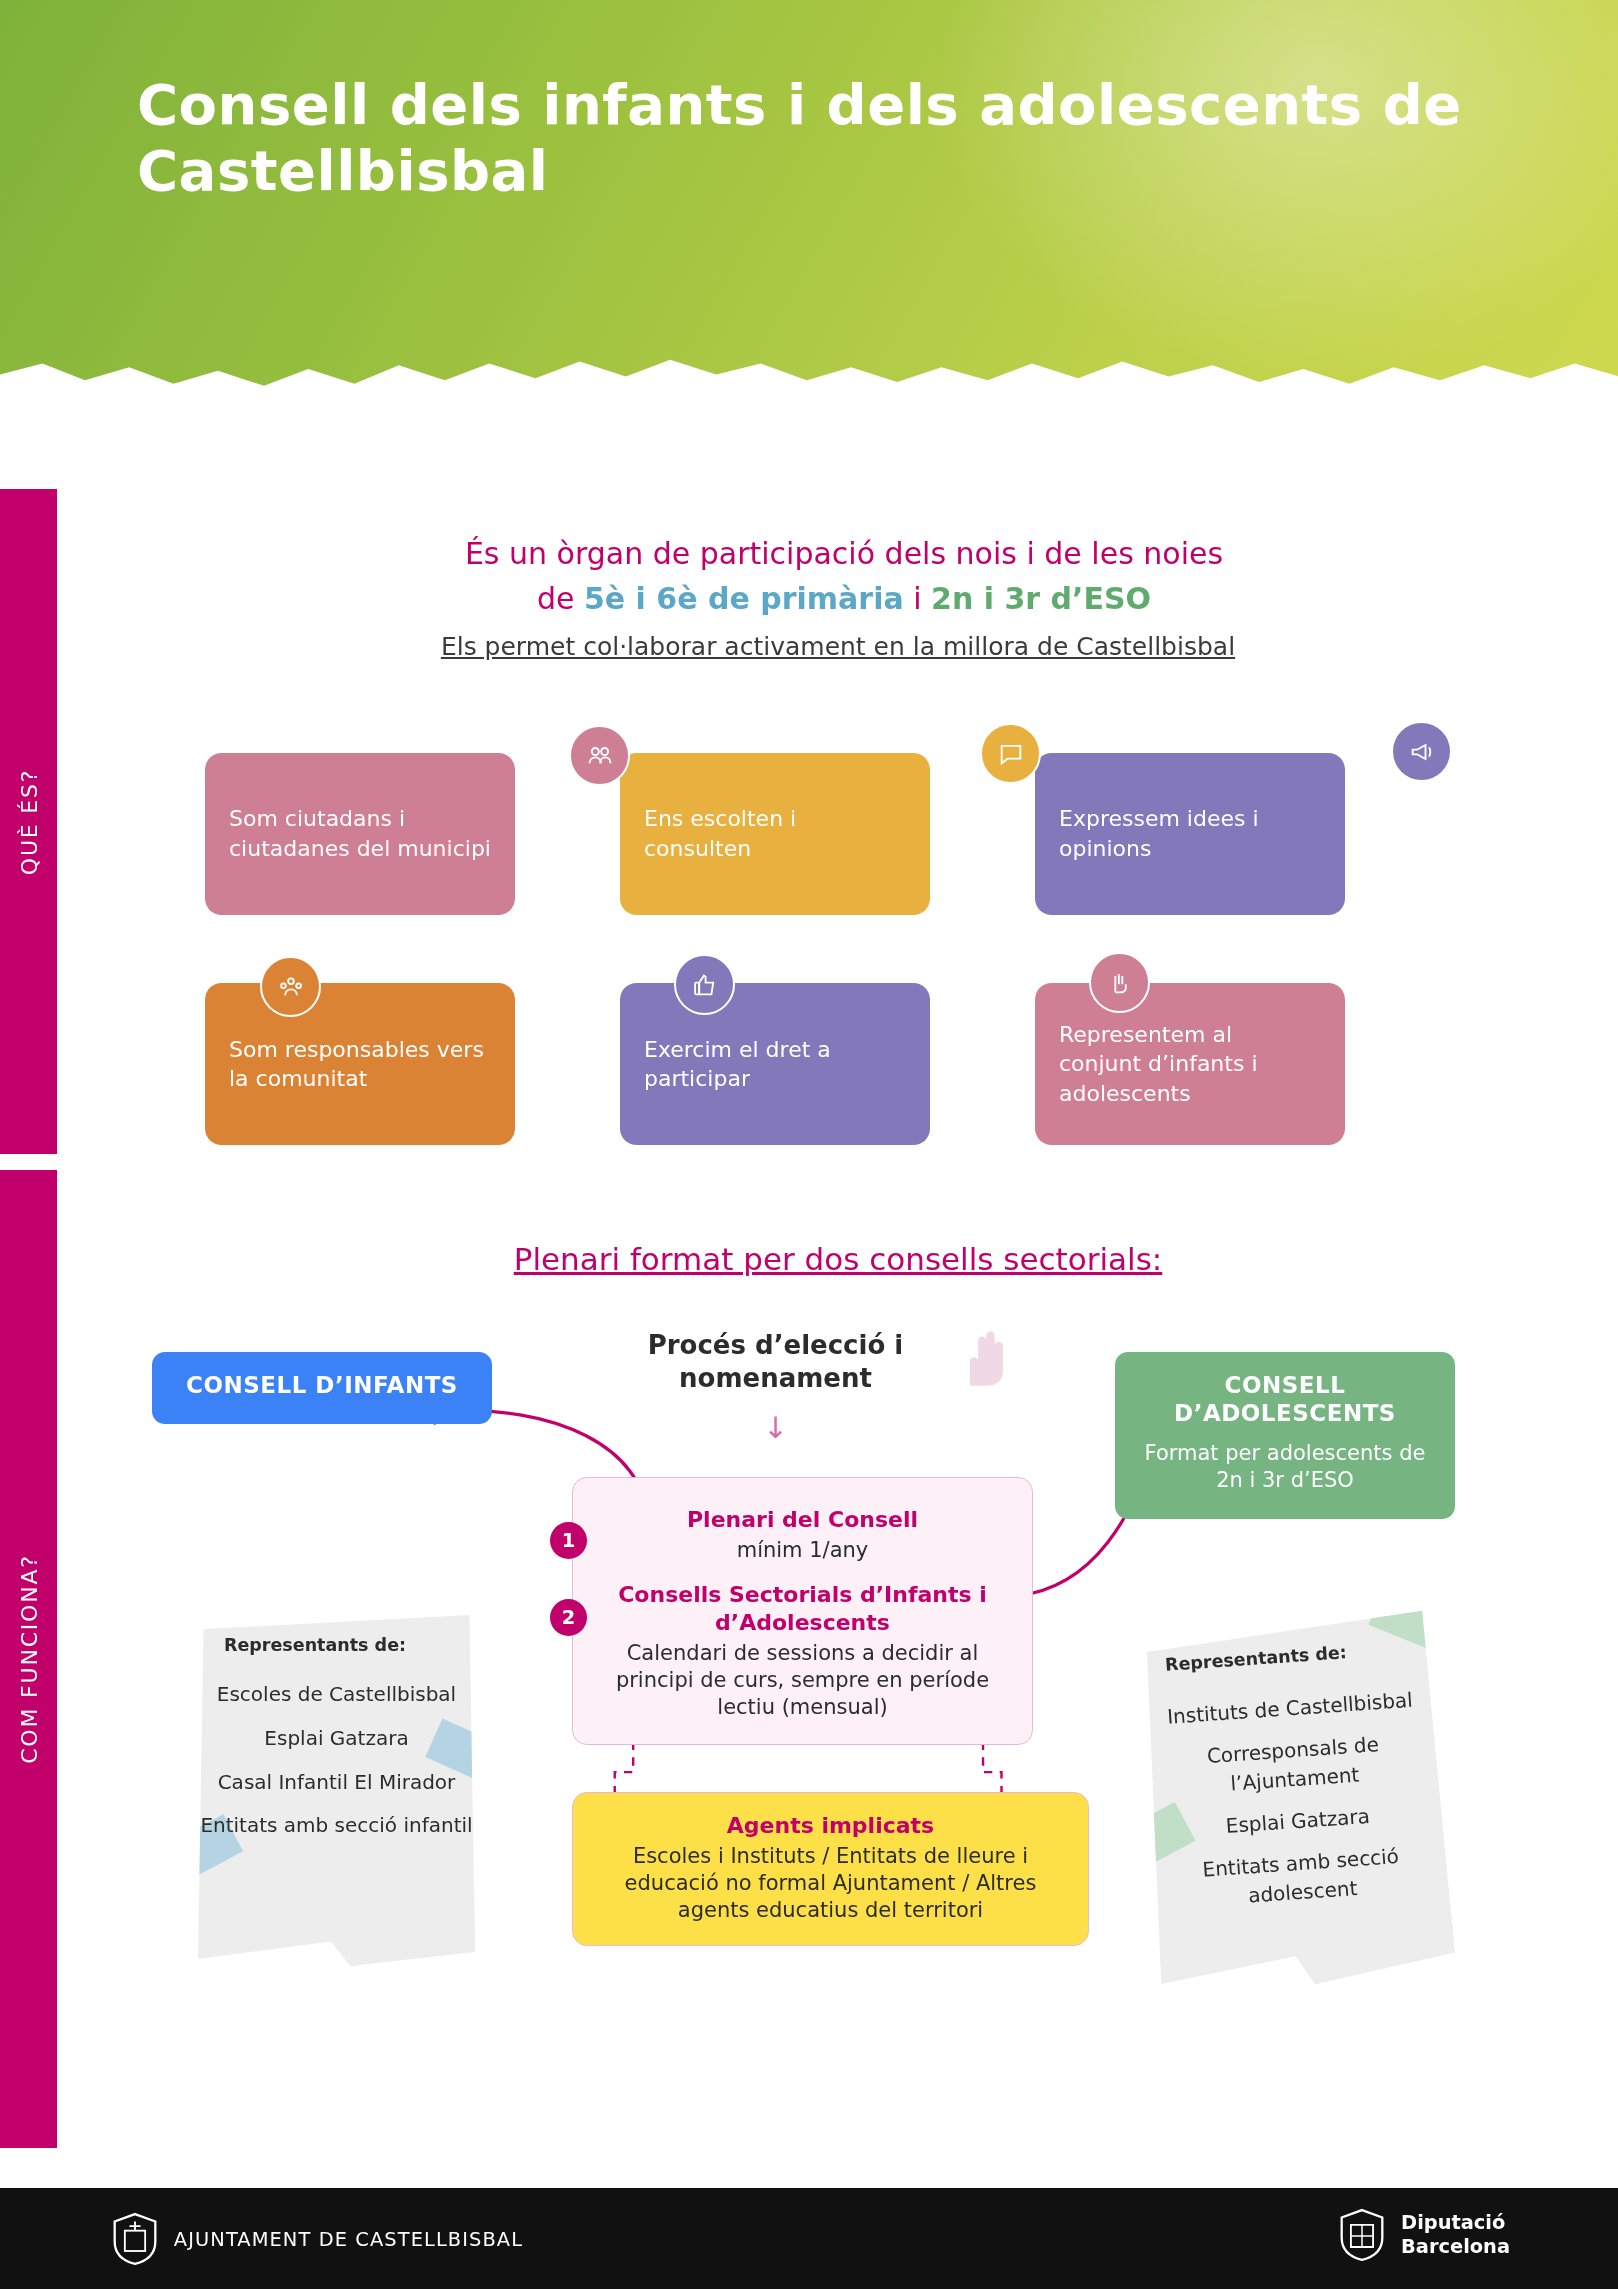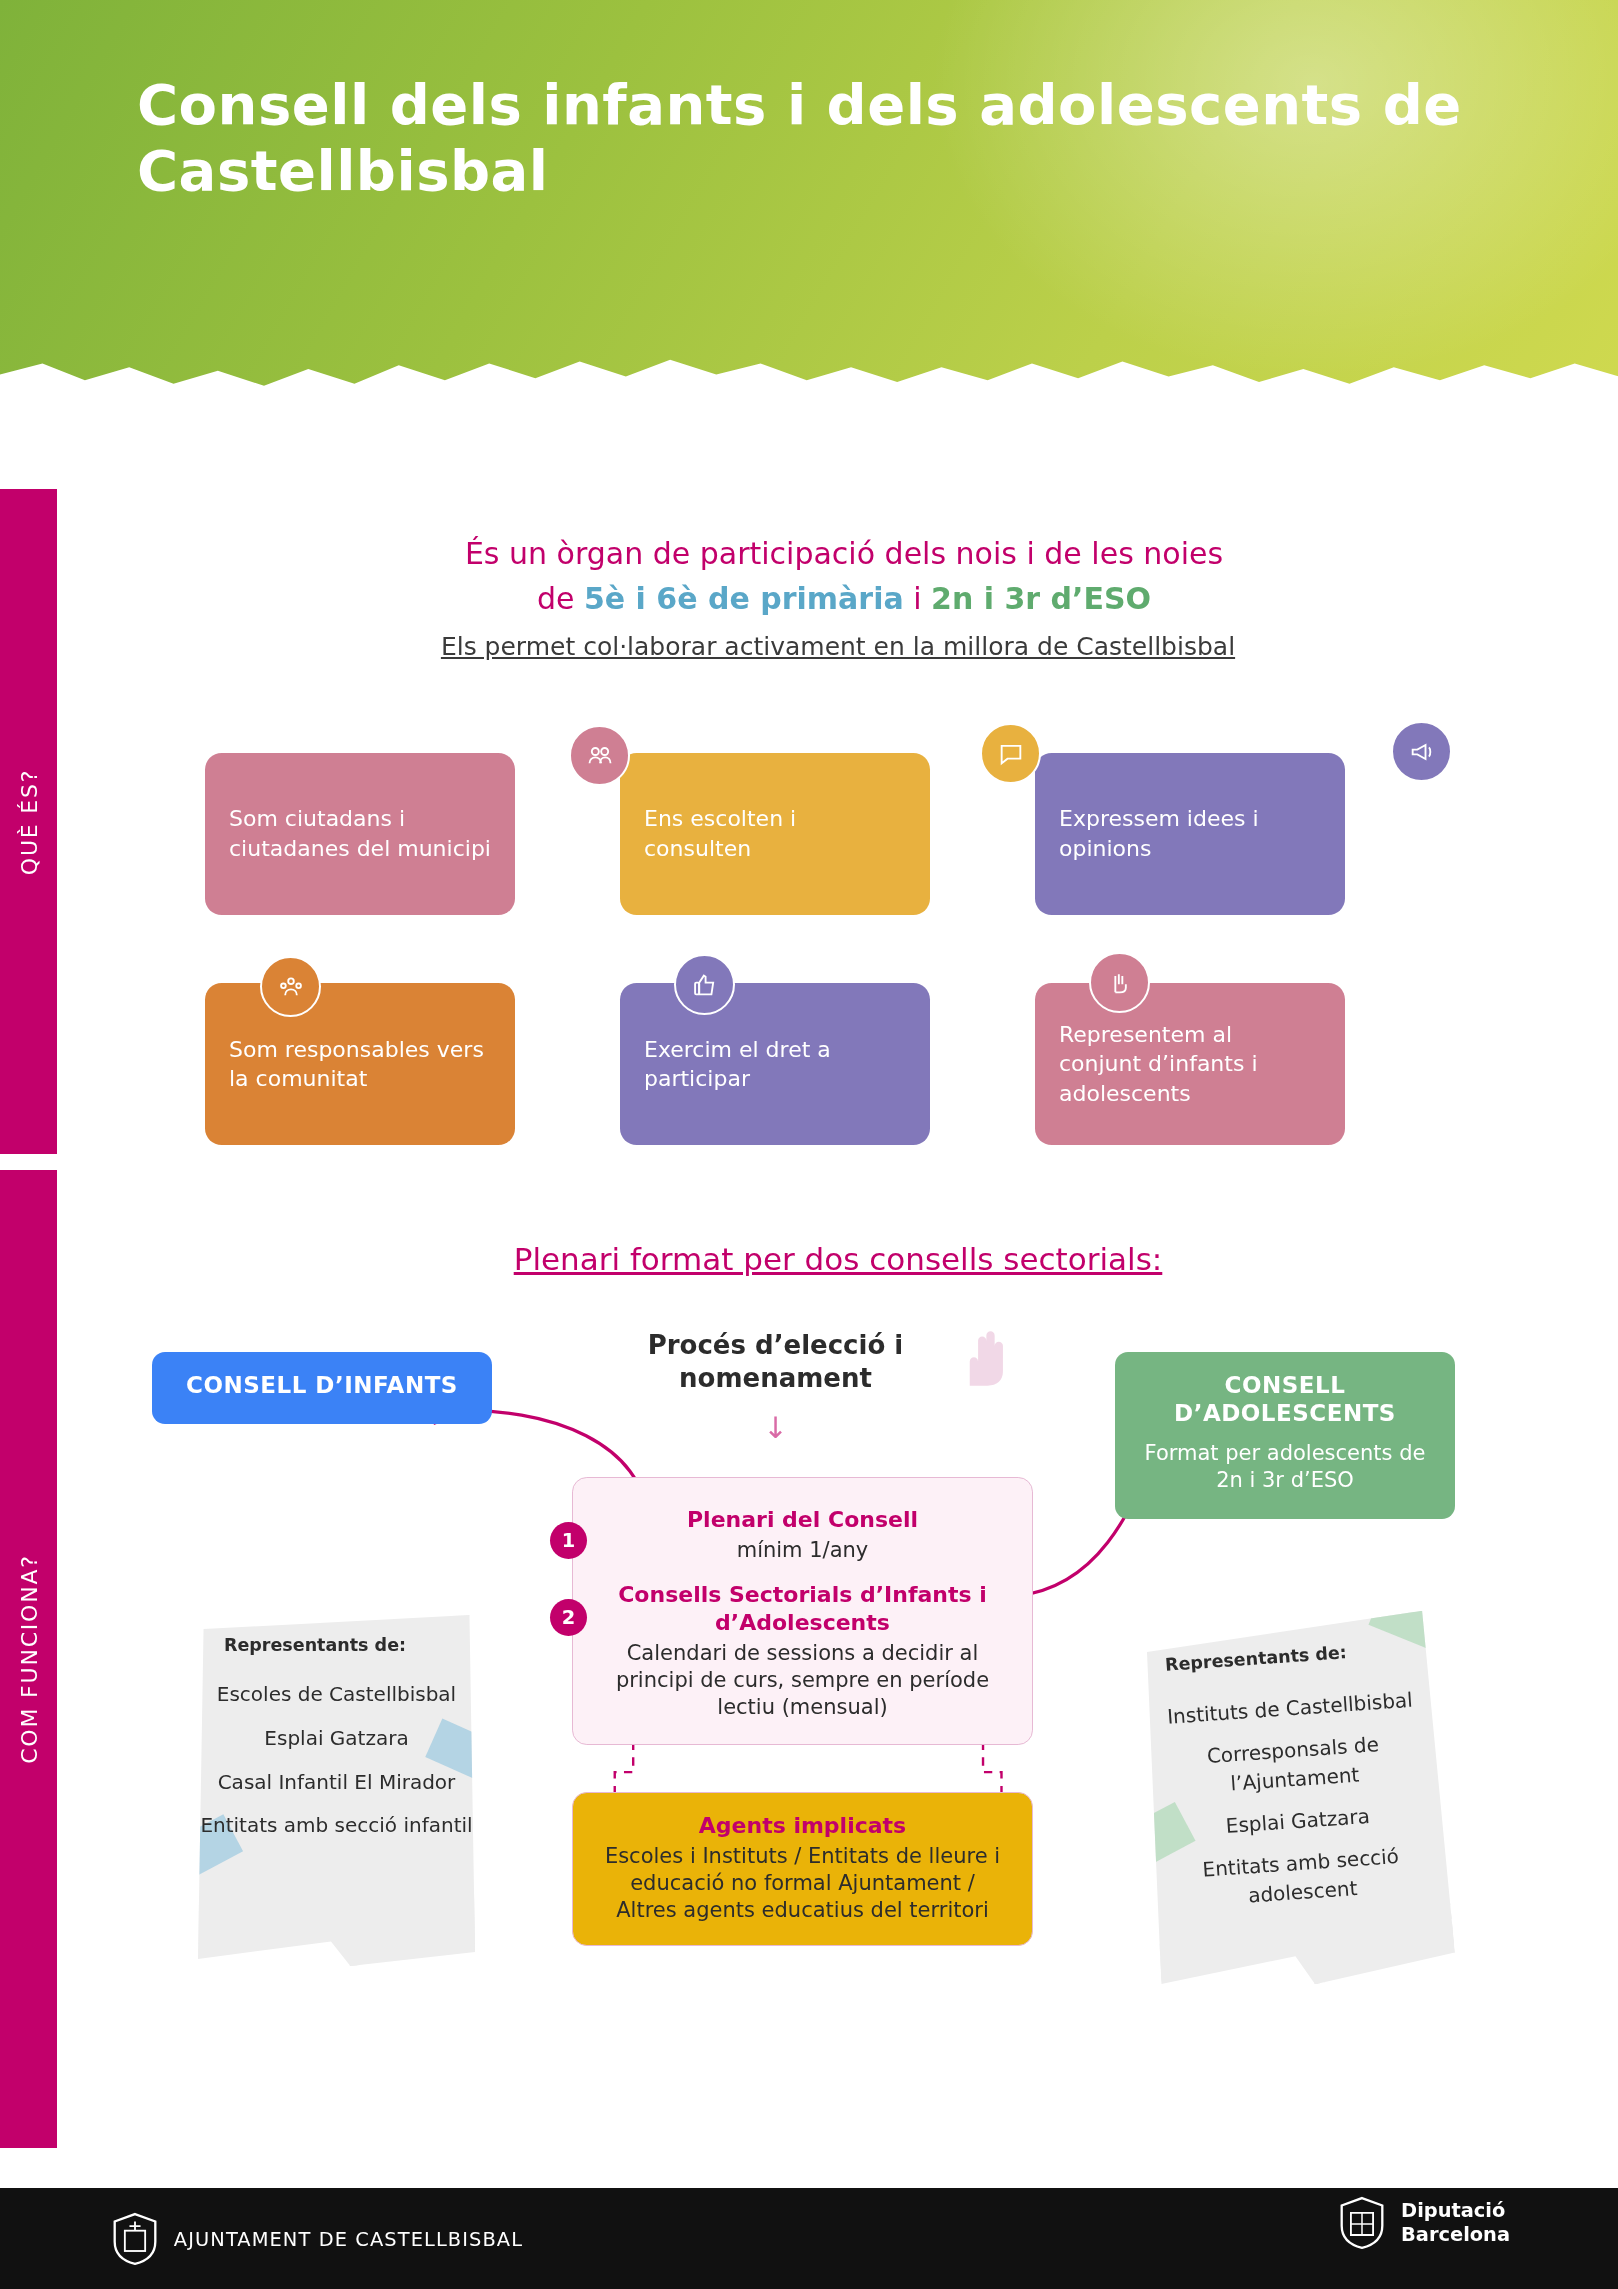--- a/index.html
+++ b/index.html
@@ -104,22 +104,22 @@
   .cb-title{color:#c2006b;font-size:22px;font-weight:bold;line-height:1.25;}
   .cb-sub{color:#2c2c2c;font-size:21px;line-height:1.3;margin-top:3.7px;}
   .num{
     position:absolute;width:37px;height:37px;border-radius:50%;
     background:#c2006b;color:#fff;font-size:19.4px;font-weight:bold;
     display:flex;align-items:center;justify-content:center;
   }
   #num1{left:550px;top:230px;}
   #num2{left:550px;top:307px;}
   .agents-box{
-    position:absolute;left:572px;top:500px;width:461px;
-    background:#eab308;border:1.8px solid #e7b9d4;border-radius:14.8px;
+    position:absolute;left:572px;top:500px;width:517px;
+    background:#fde047;border:1.8px solid #e7b9d4;border-radius:14.8px;
     padding:18.5px 24px 20px;box-sizing:border-box;text-align:center;
   }
   
   .note{
     position:absolute;background:#ededed;
     box-shadow:2.8px 3.7px 9.2px rgba(0,0,0,.12);
   }
   .note .lbl{
     position:absolute;color:#2c2c2c;font-size:17.5px;font-weight:bold;
   }
@@ -133,21 +133,21 @@
     transform:rotate(-4deg);}
   .tape{position:absolute;opacity:.85;}
   
   .footer{
     position:absolute;left:0;bottom:0;width:1619px;height:102px;background:#111111;
   }
   .footer .brand{
     position:absolute;display:flex;align-items:center;gap:14.8px;color:#ffffff;
   }
   #brand-left{left:111px;top:24px;}
-  #brand-right{right:109px;top:8px;}
+  #brand-right{right:109px;top:20px;}
   .shield{width:48px;height:54px;}
   .brand-text{font-size:19.4px;letter-spacing:1.1px;}
   .brand-text2{font-size:19.4px;line-height:1.25;font-weight:bold;}
   .hands{position:absolute;left:949px;top:20px;width:83px;height:85px;opacity:.55;}
 </style>
 </head>
 <body>
 
 <div class="header">
   <div class="glow"></div>

